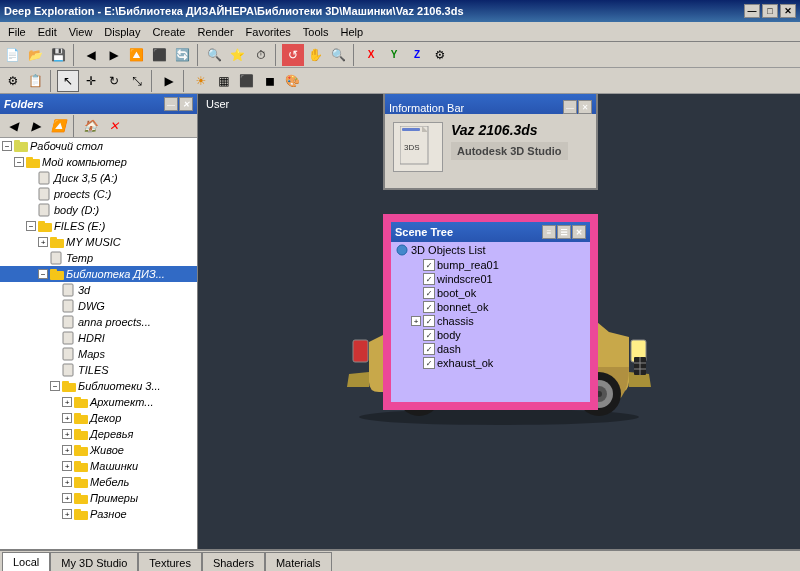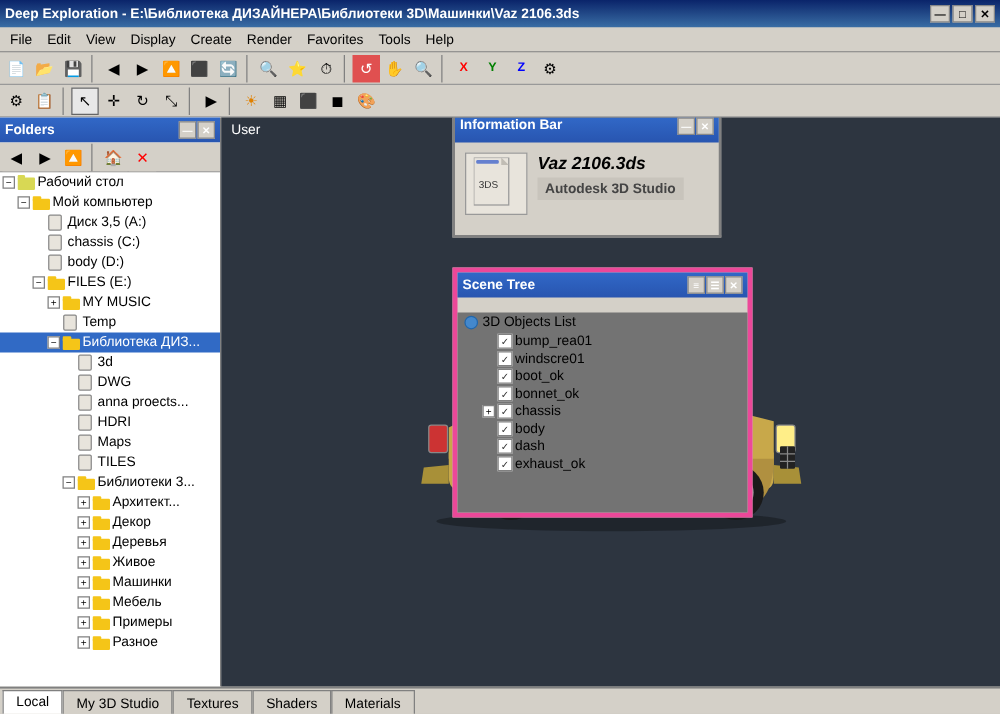--- a/index.html
+++ b/index.html
@@ -17,21 +17,21 @@
 
     
     .toolbar-row { background: #d4d0c8; height: 26px; display: flex; align-items: center; padding: 2px 2px; border-bottom: 1px solid #999; gap: 1px; }
     .tb-icon { width: 22px; height: 22px; background: #d4d0c8; border: 1px solid transparent; display: flex; align-items: center; justify-content: center; cursor: pointer; font-size: 12px; }
     .tb-sep { width: 4px; height: 22px; border-left: 1px solid #808080; margin: 0 2px; }
 
     
     .main-layout { display: flex; height: calc(571px - 22px - 20px - 26px - 26px - 22px); }
 
     
-    .folders-panel { width: 177px; background: white; border-right: 1px solid #808080; display: flex; flex-direction: column; }
+    .folders-panel { width: 198px; background: white; border-right: 1px solid #808080; display: flex; flex-direction: column; font-style: italic; }
     .panel-header { background: linear-gradient(to bottom, #3168c7, #2855b0); color: white; height: 20px; display: flex; align-items: center; padding: 0 4px; font-size: 11px; font-weight: bold; }
     .panel-header-title { flex: 1; }
     .panel-header-btns { display: flex; gap: 1px; }
     .ph-btn { width: 14px; height: 14px; background: #d4d0c8; border: 1px solid #888; font-size: 8px; display: flex; align-items: center; justify-content: center; cursor: pointer; }
 
     .folders-toolbar { background: #d4d0c8; height: 24px; display: flex; align-items: center; padding: 2px; gap: 1px; border-bottom: 1px solid #999; }
 
     .tree-container { flex: 1; overflow-y: auto; overflow-x: hidden; background: white; }
     .tree-item { display: flex; align-items: center; padding: 1px 0; cursor: pointer; white-space: nowrap; }
     .tree-item.selected { background: #316ac5; color: white; }
@@ -40,30 +40,30 @@
     .tree-icon { width: 14px; height: 14px; margin-right: 2px; display: inline-flex; align-items: center; justify-content: center; }
     .tree-label { font-size: 11px; }
 
     
     .viewport-panel { flex: 1; background: #2d3540; position: relative; overflow: hidden; }
     .viewport-label { position: absolute; top: 4px; left: 8px; color: white; font-size: 11px; background: transparent; }
     .car-display { position: absolute; top: 20px; left: 20px; right: 20px; bottom: 10px; display: flex; align-items: center; justify-content: center; }
 
     
     .info-panel { position: absolute; top: 0; left: 185px; width: 215px; background: #d4d0c8; border: 2px solid #808080; border-top: 0; z-index: 10; }
-    .info-panel-header { background: linear-gradient(to bottom, #3168c7, #2855b0); color: white; height: 20px; display: flex; align-items: flex-start; padding: 0 4px; font-size: 11px; font-weight: bold; }
+    .info-panel-header { background: linear-gradient(to bottom, #3168c7, #2855b0); color: white; height: 20px; display: flex; align-items: flex-end; padding: 0 4px; font-size: 11px; font-weight: normal; }
     .info-content { padding: 8px; }
     .info-icon { width: 50px; height: 50px; background: #e8e4dc; border: 1px solid #999; display: flex; align-items: center; justify-content: center; margin-bottom: 8px; }
     .info-filename { font-size: 14px; font-weight: bold; margin-bottom: 4px; font-style: italic; }
     .info-type { font-size: 11px; color: #444; background: #c8c4bc; padding: 3px 6px; font-weight: bold; }
 
     
-    .scene-panel { position: absolute; top: 120px; left: 185px; width: 240px; background: #d4d0c8; border: 4px solid #ec4899; z-index: 10; }
+    .scene-panel { position: absolute; top: 120px; left: 185px; width: 215px; background: #d4d0c8; border: 8px solid #ec4899; z-index: 10; }
     .scene-panel-header { background: linear-gradient(to bottom, #3168c7, #2855b0); color: white; height: 20px; display: flex; align-items: center; padding: 0 4px; font-size: 11px; font-weight: bold; }
-    .scene-tree-content { background: #737373; height: 160px; overflow-y: auto; margin-top: 12px; }
+    .scene-tree-content { background: #c4b5fd; height: 160px; overflow-y: auto; }
     .scene-row { display: flex; align-items: center; padding: 1px 2px; font-size: 11px; cursor: pointer; }
     .scene-checkbox { width: 12px; height: 12px; border: 1px solid #808080; background: white; display: inline-flex; align-items: center; justify-content: center; margin-right: 2px; font-size: 8px; color: #333; }
     .scene-expand { width: 10px; height: 10px; border: 1px solid #808080; background: white; display: inline-flex; align-items: center; justify-content: center; font-size: 8px; margin-right: 2px; cursor: pointer; color: black; }
     .scene-label { font-size: 11px; }
 
     
     .bottom-section { height: 160px; display: flex; flex-direction: column; background: #d4d0c8; border-top: 2px solid #808080; }
     .tabs-row { display: flex; background: #d4d0c8; height: 22px; align-items: flex-end; padding: 0 2px; border-bottom: 1px solid #808080; }
     .tab { padding: 2px 10px; font-size: 11px; cursor: pointer; background: #d4d0c8; border: 1px solid #808080; border-bottom: none; height: 20px; display: flex; align-items: center; }
     .tab.active { background: white; border-bottom: 1px solid white; z-index: 1; }
@@ -196,21 +196,21 @@
           <span class="tree-label">Диск 3,5 (A:)</span>
         </div>
         <div class="tree-item">
           <span class="tree-indent" style="width: 26px;"></span>
           <span style="width: 12px; display: inline-block;"></span>
           <span class="tree-icon">
             <svg width="14" height="14" viewBox="0 0 14 14">
               <rect x="1" y="1" width="10" height="12" rx="1" fill="#e8e4dc" stroke="#888" stroke-width="1"></rect>
             </svg>
           </span>
-          <span class="tree-label">chassis (C:)</span>
+          <span class="tree-label">proects (C:)</span>
         </div>
         <div class="tree-item">
           <span class="tree-indent" style="width: 26px;"></span>
           <span style="width: 12px; display: inline-block;"></span>
           <span class="tree-icon">
             <svg width="14" height="14" viewBox="0 0 14 14">
               <rect x="1" y="1" width="10" height="12" rx="1" fill="#e8e4dc" stroke="#888" stroke-width="1"></rect>
             </svg>
           </span>
           <span class="tree-label">body (D:)</span>

